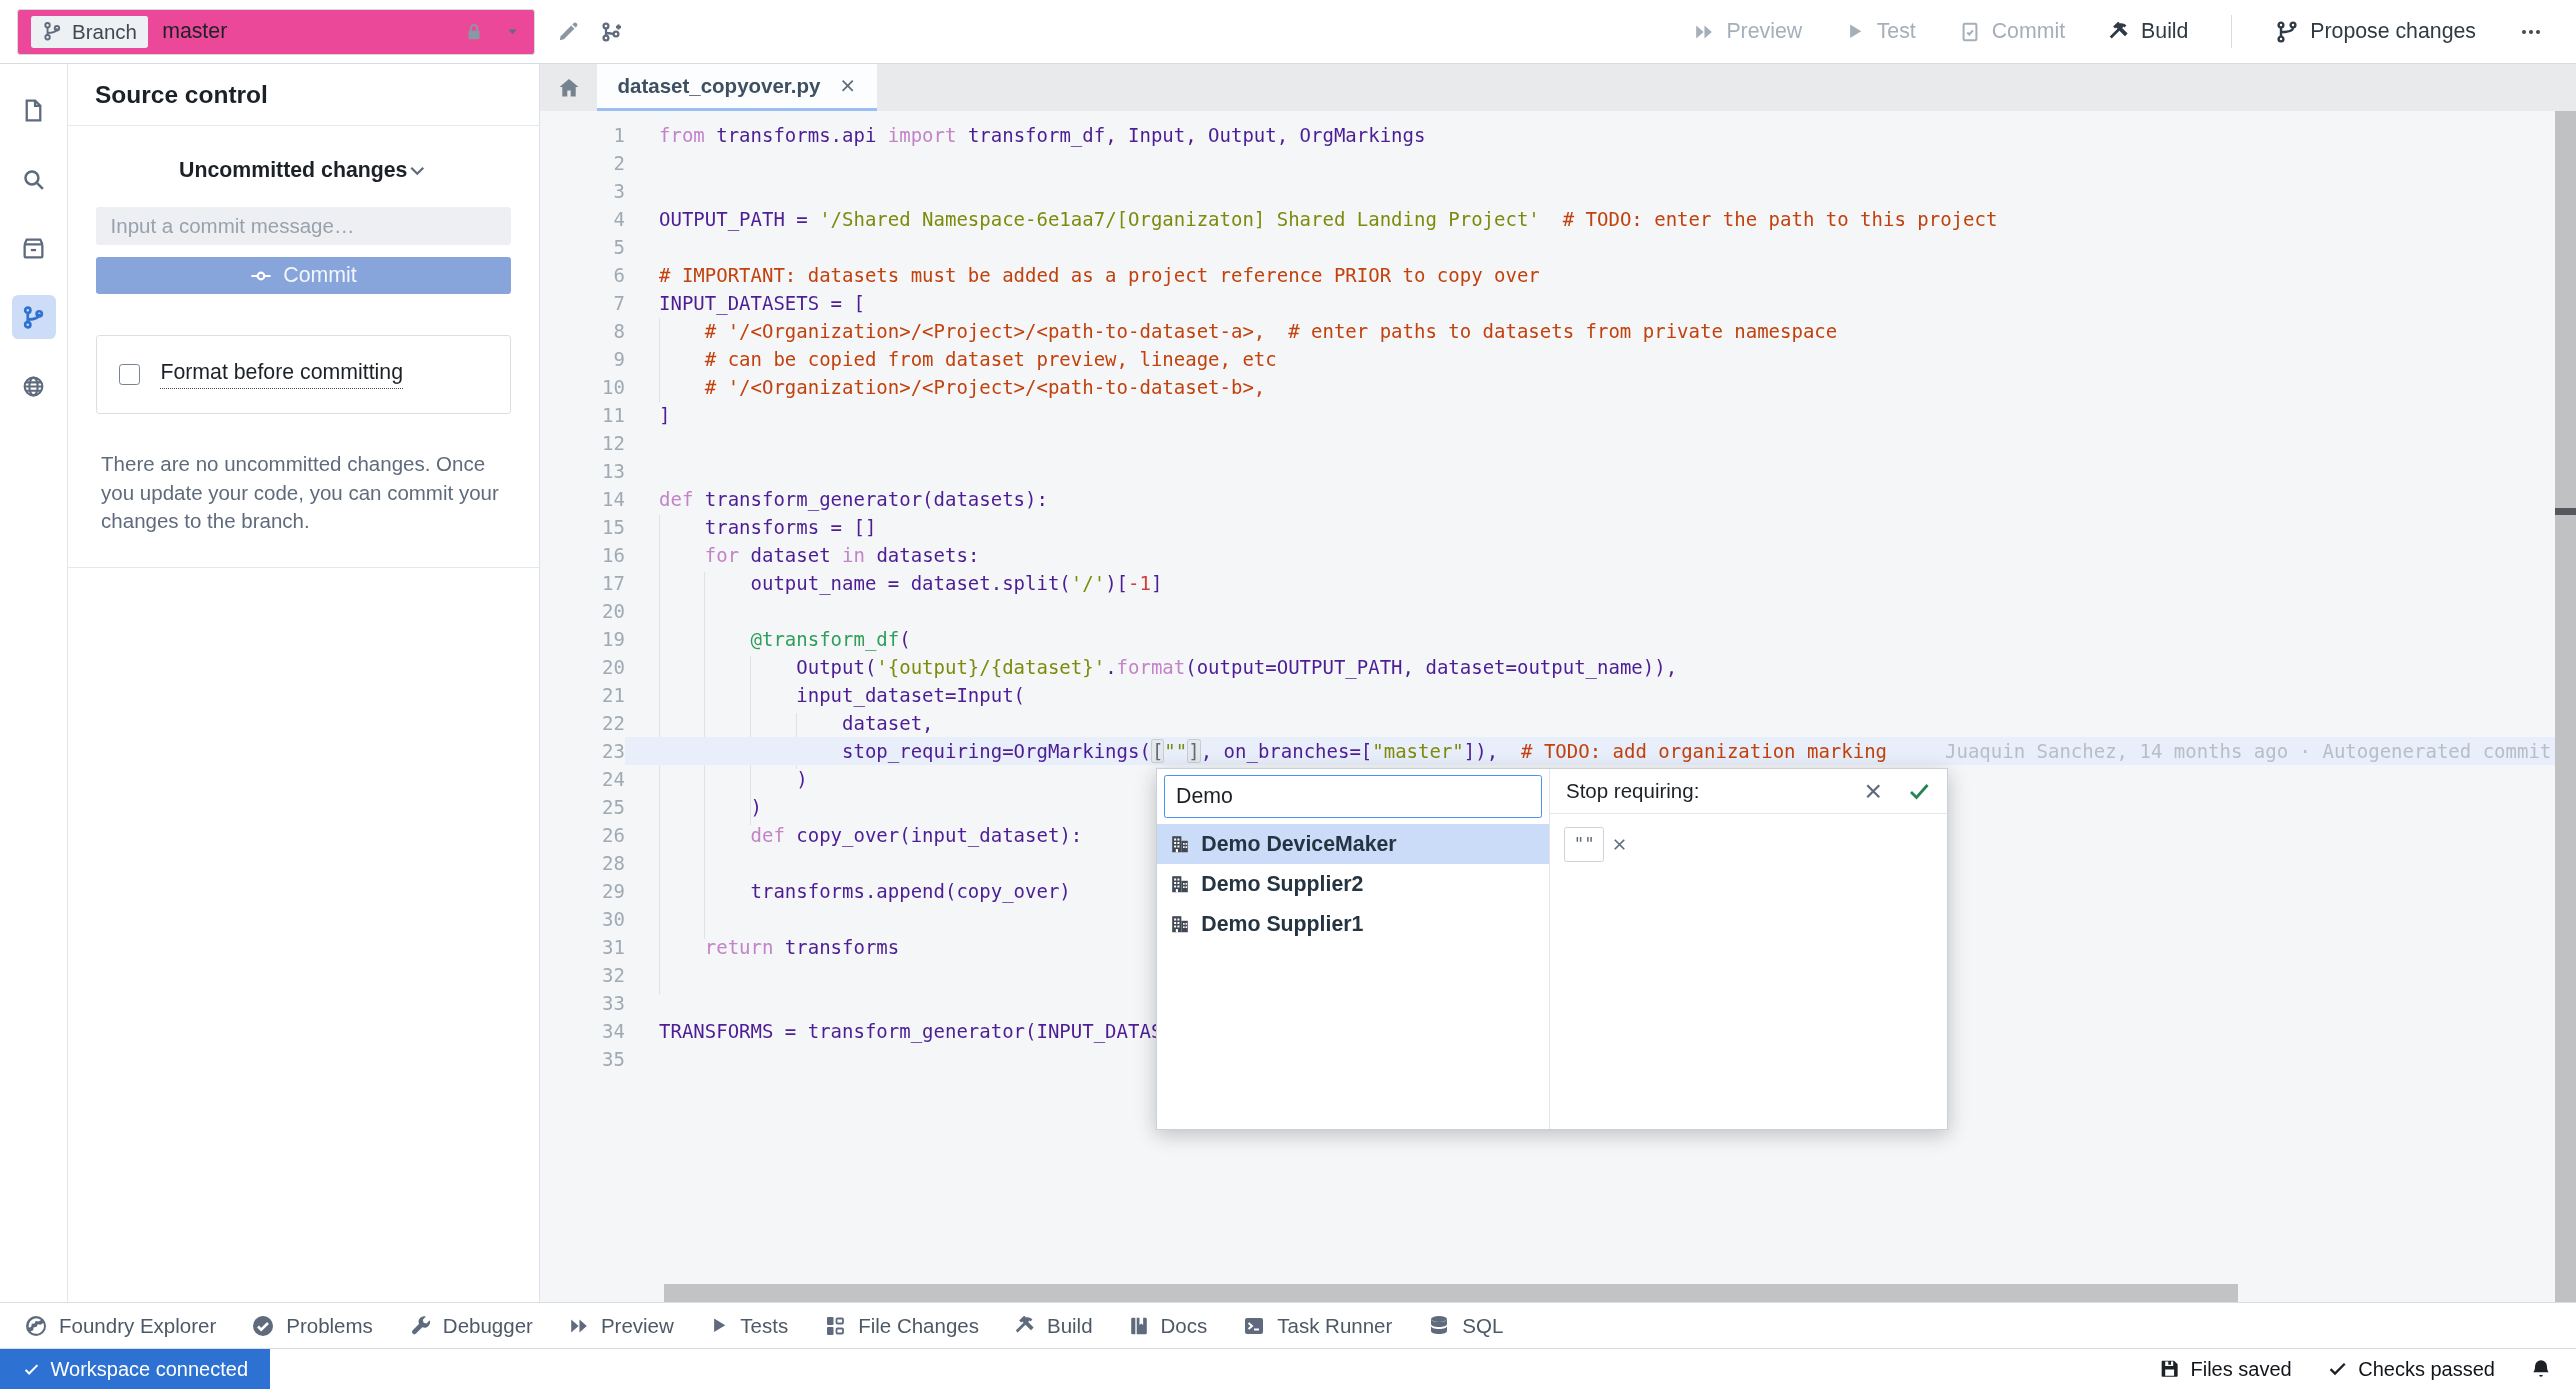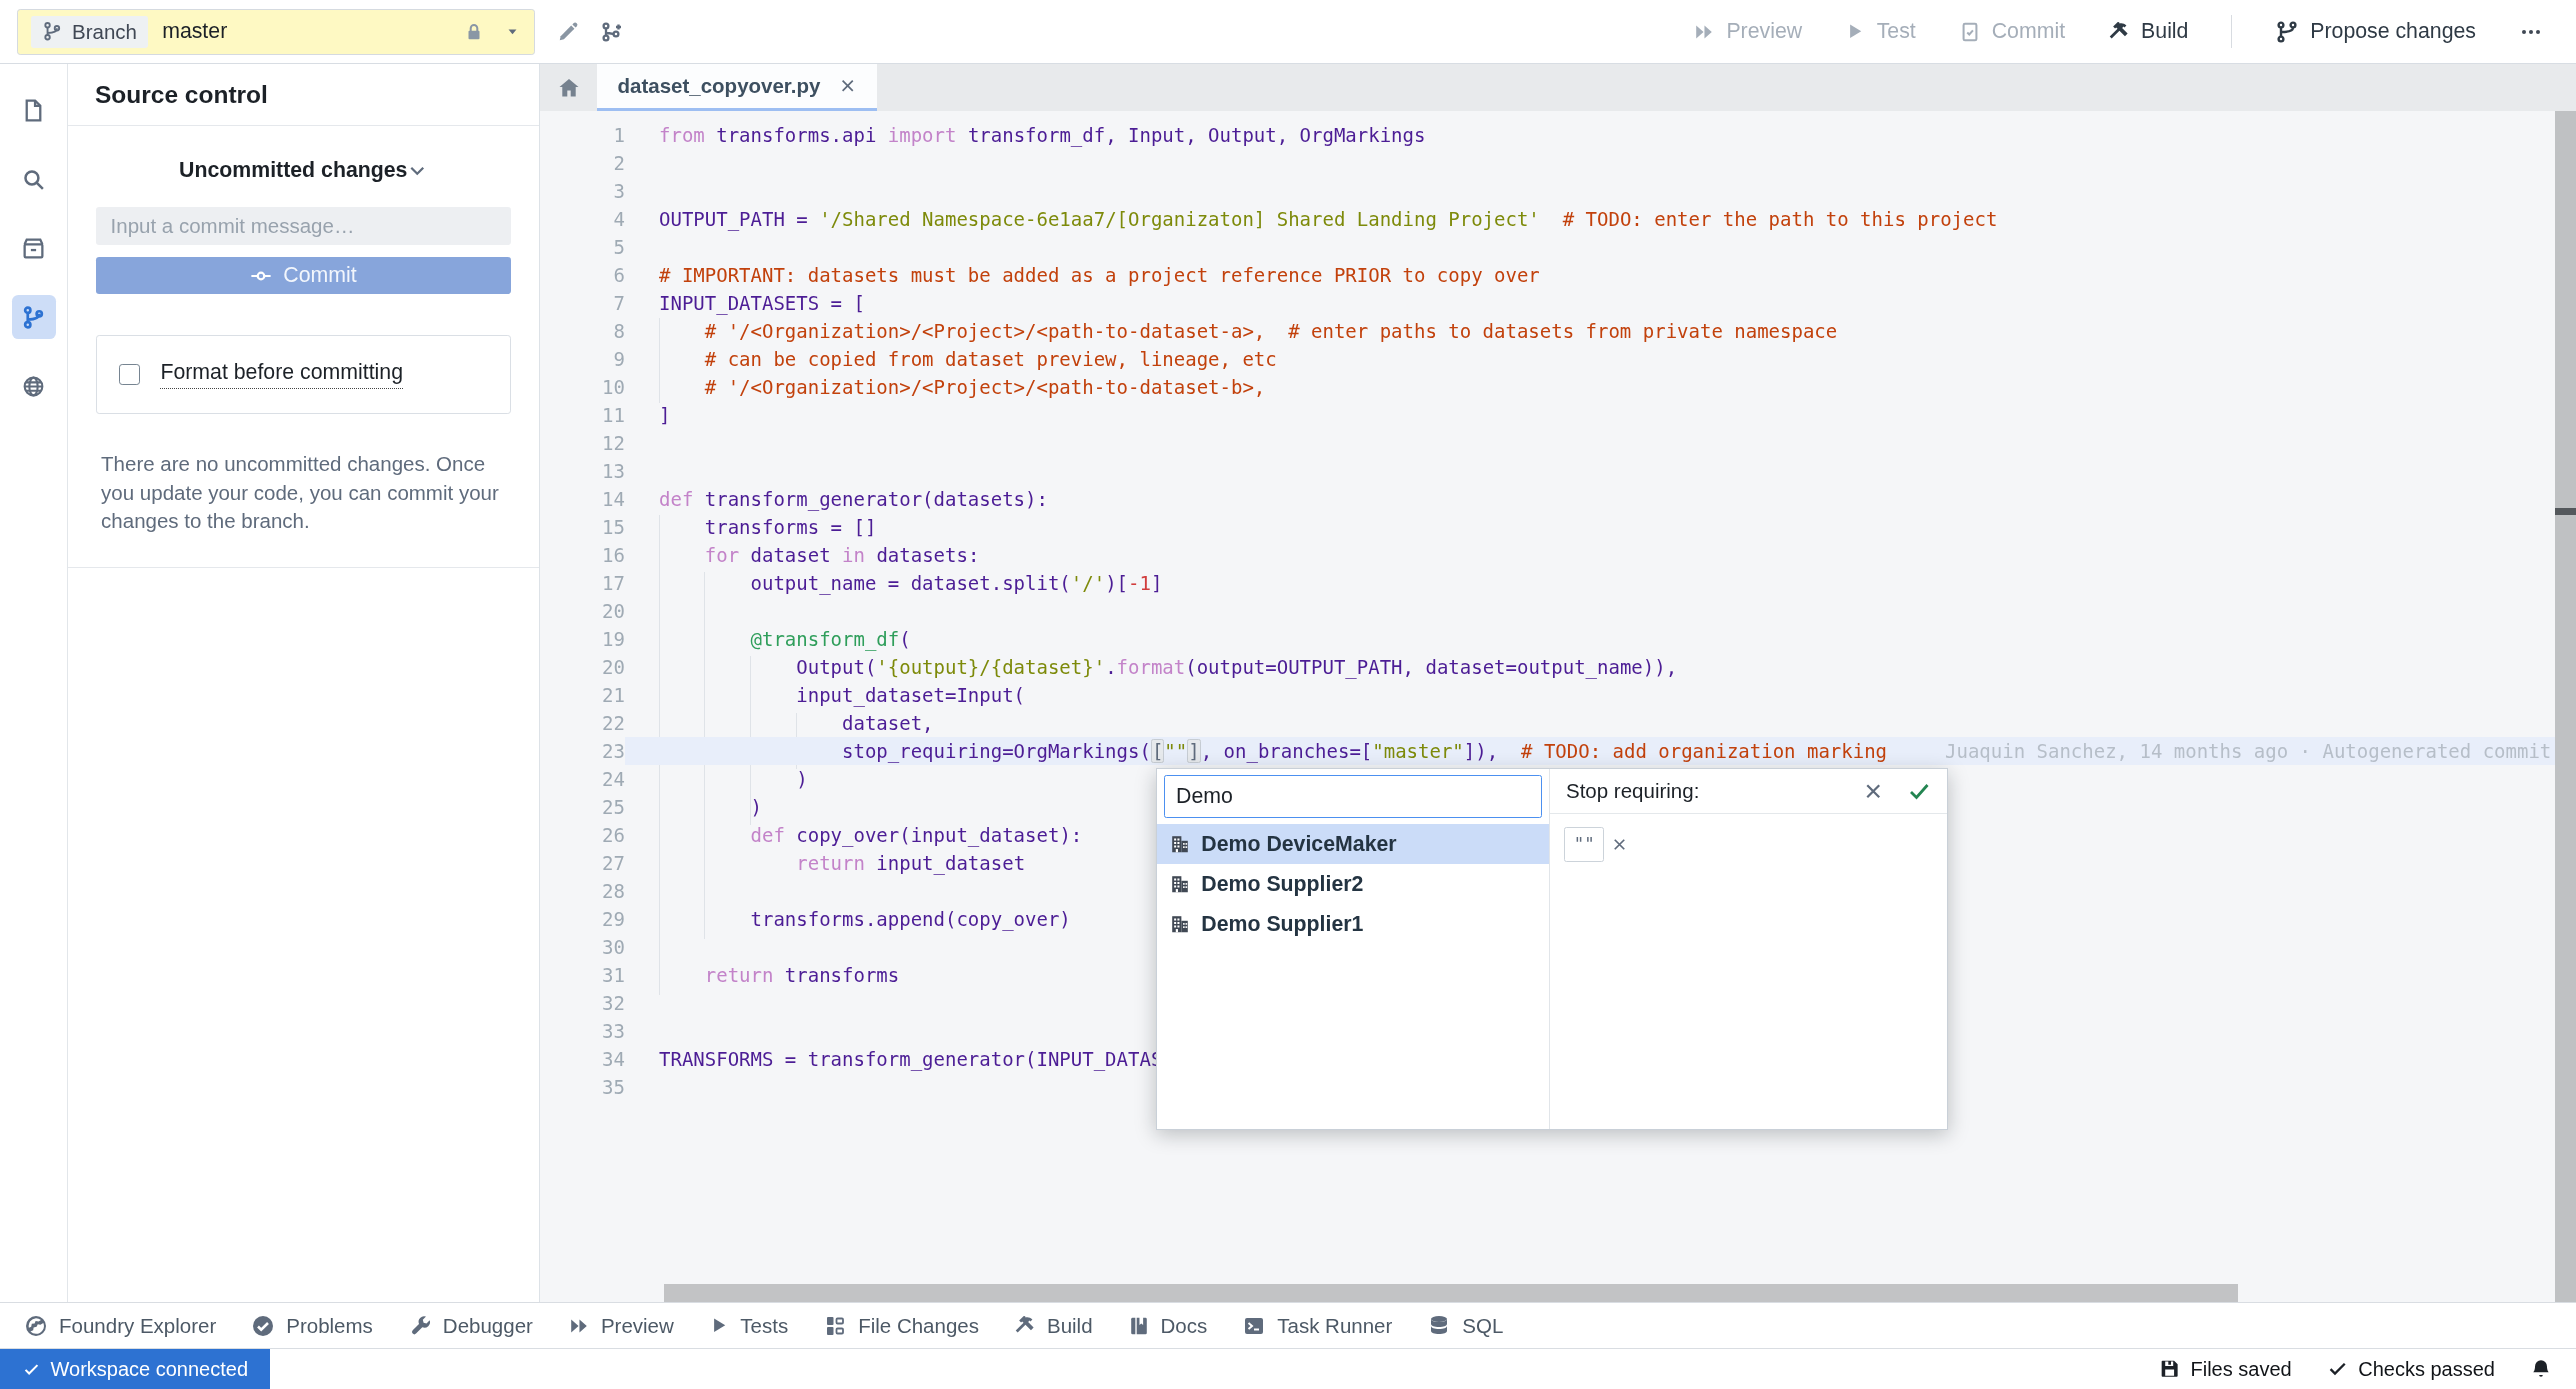--- a/index.html
+++ b/index.html
@@ -3,21 +3,21 @@
 <meta charset="utf-8">
 <style>
   * { margin:0; padding:0; box-sizing:border-box; }
   html,body { width:2576px; height:1389px; overflow:hidden; background:#fff; }
   .app { position:relative; width:2576px; height:1389px; background:#fff;
          font-family:"Liberation Sans",sans-serif; color:#1c2127; }
 
   
   .topbar { height:64px; border-bottom:0.8px solid #d8dde3; display:flex; align-items:center; background:#fff; }
   .branch-select { margin-left:17.4px; width:518px; height:46px; border:0.8px solid #d5dae0; border-radius:3.2px;
-                   display:flex; align-items:center; padding:0 12.6px; gap:14.2px; background:#fef9c3; }
+                   display:flex; align-items:center; padding:0 12.6px; gap:14.2px; background:#ec4899; }
   .branch-pill { background:#eef1f3; border-radius:2.4px; height:32px; display:flex; align-items:center;
                  gap:9.5px; padding:0 11px; color:#404854; font-size:20.5px; }
   .branch-pill svg { color:#5f6b7c; }
   .branch-name { font-size:21.3px; color:#1c2127; }
   .bs-right { margin-left:auto; display:flex; align-items:center; gap:17.4px; }
   .tb-iconbtn { width:44px; height:44px; display:flex; align-items:center; justify-content:center; color:#5f6b7c; }
   .tb-iconbtn.dim { color:#8a96a3; }
   .top-actions { margin-left:auto; display:flex; align-items:center; gap:43px; margin-right:33px; }
   .action { display:flex; align-items:center; gap:11px; font-size:21.3px; cursor:default; }
   .action.disabled { color:#a5aeb9; }
@@ -389,24 +389,20 @@
               <span class="ln">24</span>
               <span class="lc"><span class="tk-p">            )</span></span>
             </div>
             <div class="cl">
               <span class="ln">25</span>
               <span class="lc"><span class="tk-p">        )</span></span>
             </div>
             <div class="cl">
               <span class="ln">26</span>
               <span class="lc"><span class="tk-p">        </span><span class="tk-k">def</span><span class="tk-p"> copy_over(input_dataset):</span></span>
-            </div>
-            <div class="cl">
-              <span class="ln">27</span>
-              <span class="lc"><span class="tk-p">            </span><span class="tk-k">return</span><span class="tk-p"> input_dataset</span></span>
             </div>
             <div class="cl">
               <span class="ln">28</span>
               <span class="lc"></span>
             </div>
             <div class="cl">
               <span class="ln">29</span>
               <span class="lc"><span class="tk-p">        transforms.append(copy_over)</span></span>
             </div>
             <div class="cl">

